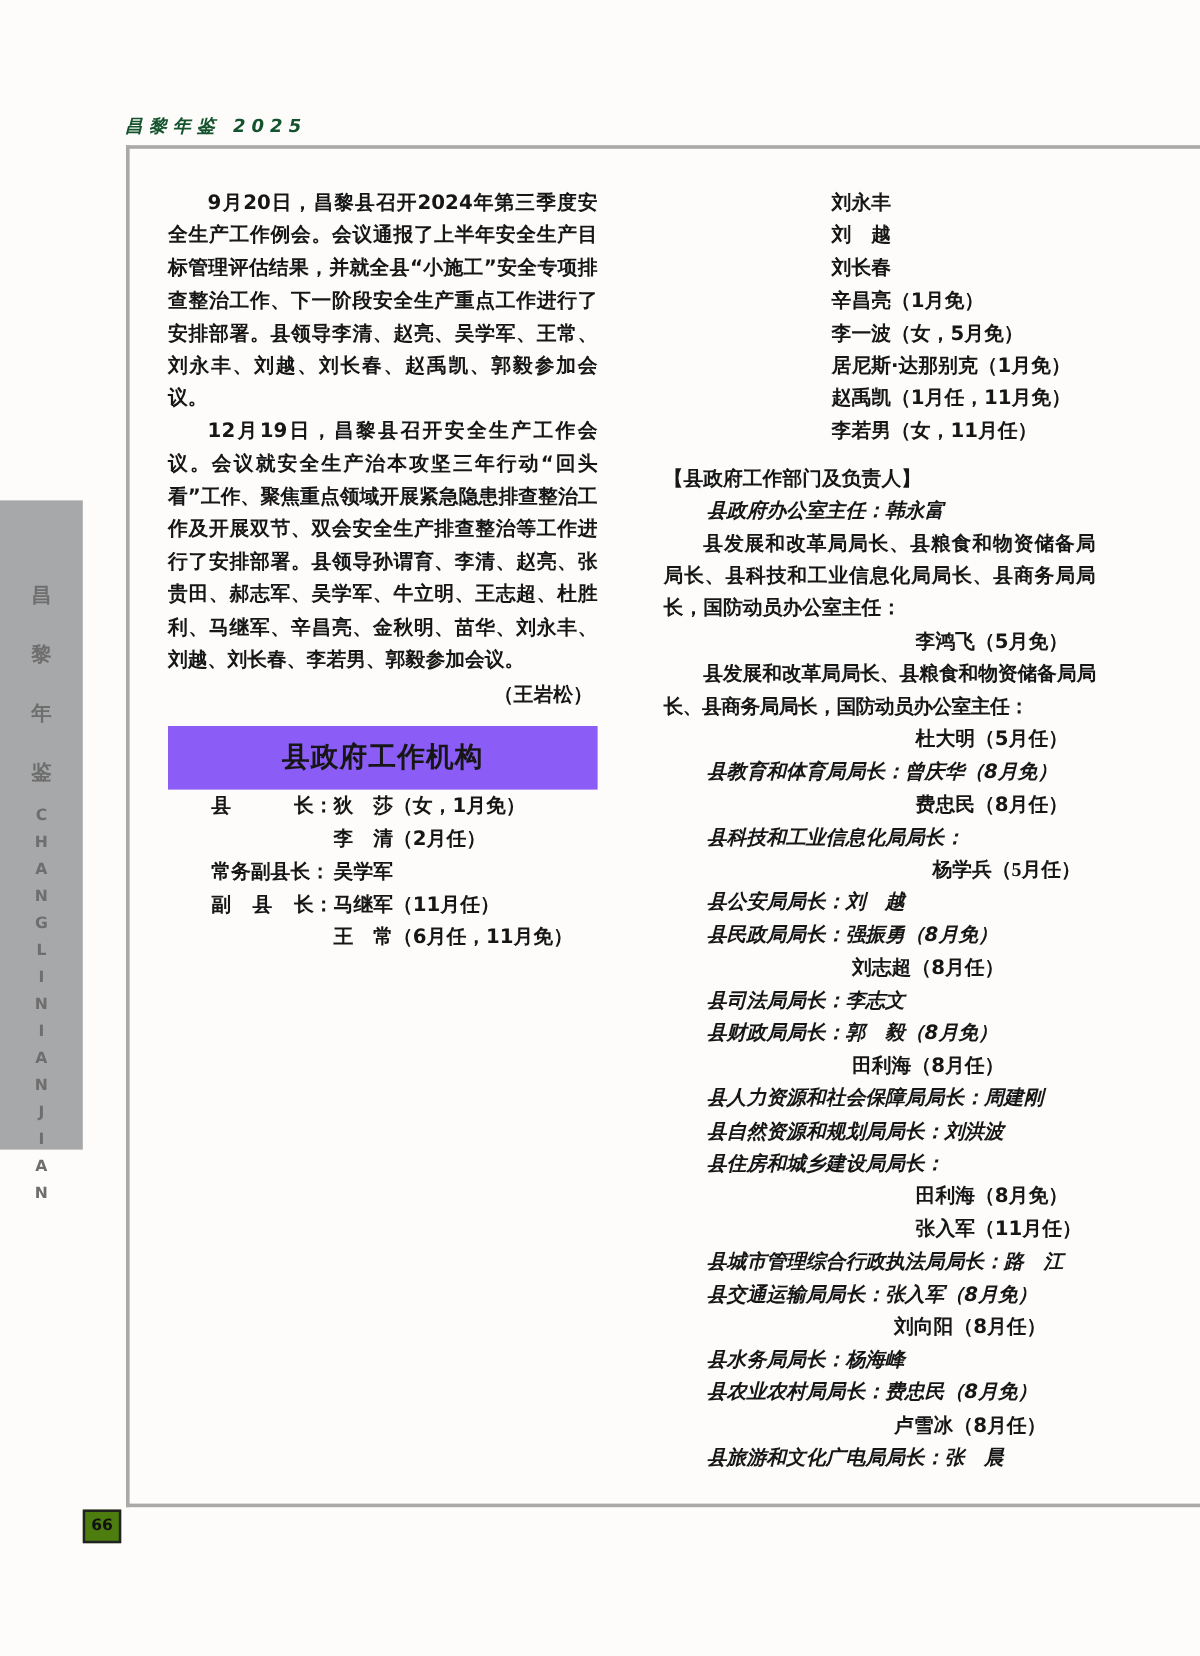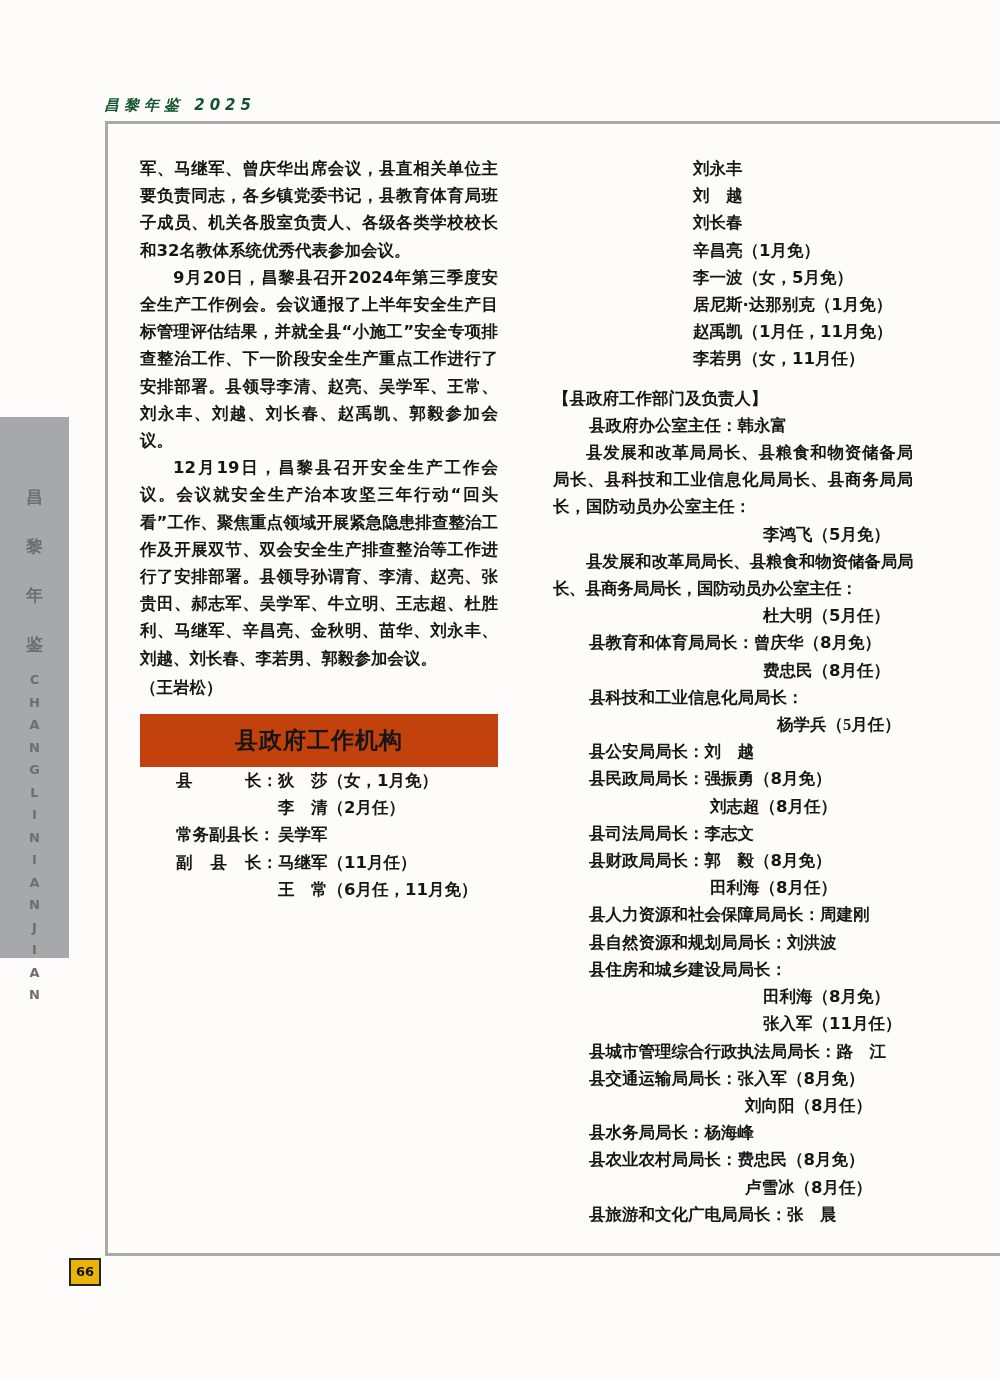--- a/index.html
+++ b/index.html
@@ -35,49 +35,49 @@
       font-size: 17px; line-height: 49px;
     }
     .side-tab .en {
       position: absolute; left: 0; width: 69px; top: 252px;
       text-align: center; color: #6e6e6e; font-weight: bold;
       font-size: 13px; line-height: 22.5px;
     }
     .page-num {
       position: absolute; left: 69px; top: 1258px;
       width: 32px; height: 28px;
-      background: #eab308; border: 2px solid #222;
+      background: #4d7c0f; border: 2px solid #222;
       box-sizing: border-box;
       font-size: 13px; font-weight: bold; text-align: center; line-height: 24px;
       color: #111;
     }
     .col {
       position: absolute; font-size: 16.5px; font-weight: bold;
       line-height: 27.2px;
     }
     .col-left { left: 140px; top: 155px; width: 358px; }
     .col-right { left: 553px; top: 155px; width: 360px; }
     .para { text-align: justify; text-align-last: left; margin: 0; }
     .para.indent { text-indent: 2em; }
-    .byline { text-align: left; margin: 2px 16px 0 0; }
+    .byline { text-align: right; margin: 2px 4px 0 0; }
     .section-heading {
       margin-top: 13px; height: 53px;
-      background: #c2410c;
+      background: #8b5cf6;
       text-align: center; font-size: 23px; line-height: 53px;
       font-weight: bold; letter-spacing: 1px;
     }
     .sub-heading { margin-top: 10px; margin-left: -2px; }
     .row { display: flex; white-space: nowrap; }
     .role { width: 138px; padding-left: 36px; box-sizing: border-box; display: flex; justify-content: space-between; }
     .role span { display: inline-block; }
     .person { }
     .right-names { padding-left: 140px; }
     .right-names .line { white-space: nowrap; }
     .dept-line { white-space: nowrap; }
-    .ind { padding-left: 36px; }
+    .ind { padding-left: 36px; font-style: italic; }
   </style>
 </head>
 <body>
 
 <div class="running-head">昌黎年鉴 2025</div>
 
 <div class="frame"></div>
 
 <div class="side-tab">
   <div class="cn">
@@ -101,21 +101,20 @@
     <div>J</div>
     <div>I</div>
     <div>A</div>
     <div>N</div>
   </div>
 </div>
 
 <div class="page-num">66</div>
 
 <div class="col col-left">
-  <p class="para">军、马继军、曾庆华出席会议，县直相关单位主要负责同志，各乡镇党委书记，县教育体育局班子成员、机关各股室负责人、各级各类学校校长和32名教体系统优秀代表参加会议。</p>
   <p class="para indent">9月20日，昌黎县召开2024年第三季度安全生产工作例会。会议通报了上半年安全生产目标管理评估结果，并就全县“小施工”安全专项排查整治工作、下一阶段安全生产重点工作进行了安排部署。县领导李清、赵亮、吴学军、王常、刘永丰、刘越、刘长春、赵禹凯、郭毅参加会议。</p>
   <p class="para indent">12月19日，昌黎县召开安全生产工作会议。会议就安全生产治本攻坚三年行动“回头看”工作、聚焦重点领域开展紧急隐患排查整治工作及开展双节、双会安全生产排查整治等工作进行了安排部署。县领导孙谓育、李清、赵亮、张贵田、郝志军、吴学军、牛立明、王志超、杜胜利、马继军、辛昌亮、金秋明、苗华、刘永丰、刘越、刘长春、李若男、郭毅参加会议。</p>
   <p class="byline">（王岩松）</p>
 
   <div class="section-heading">县政府工作机构</div>
 
 
   <div class="row">
     <div class="role">
       <span>县</span>

